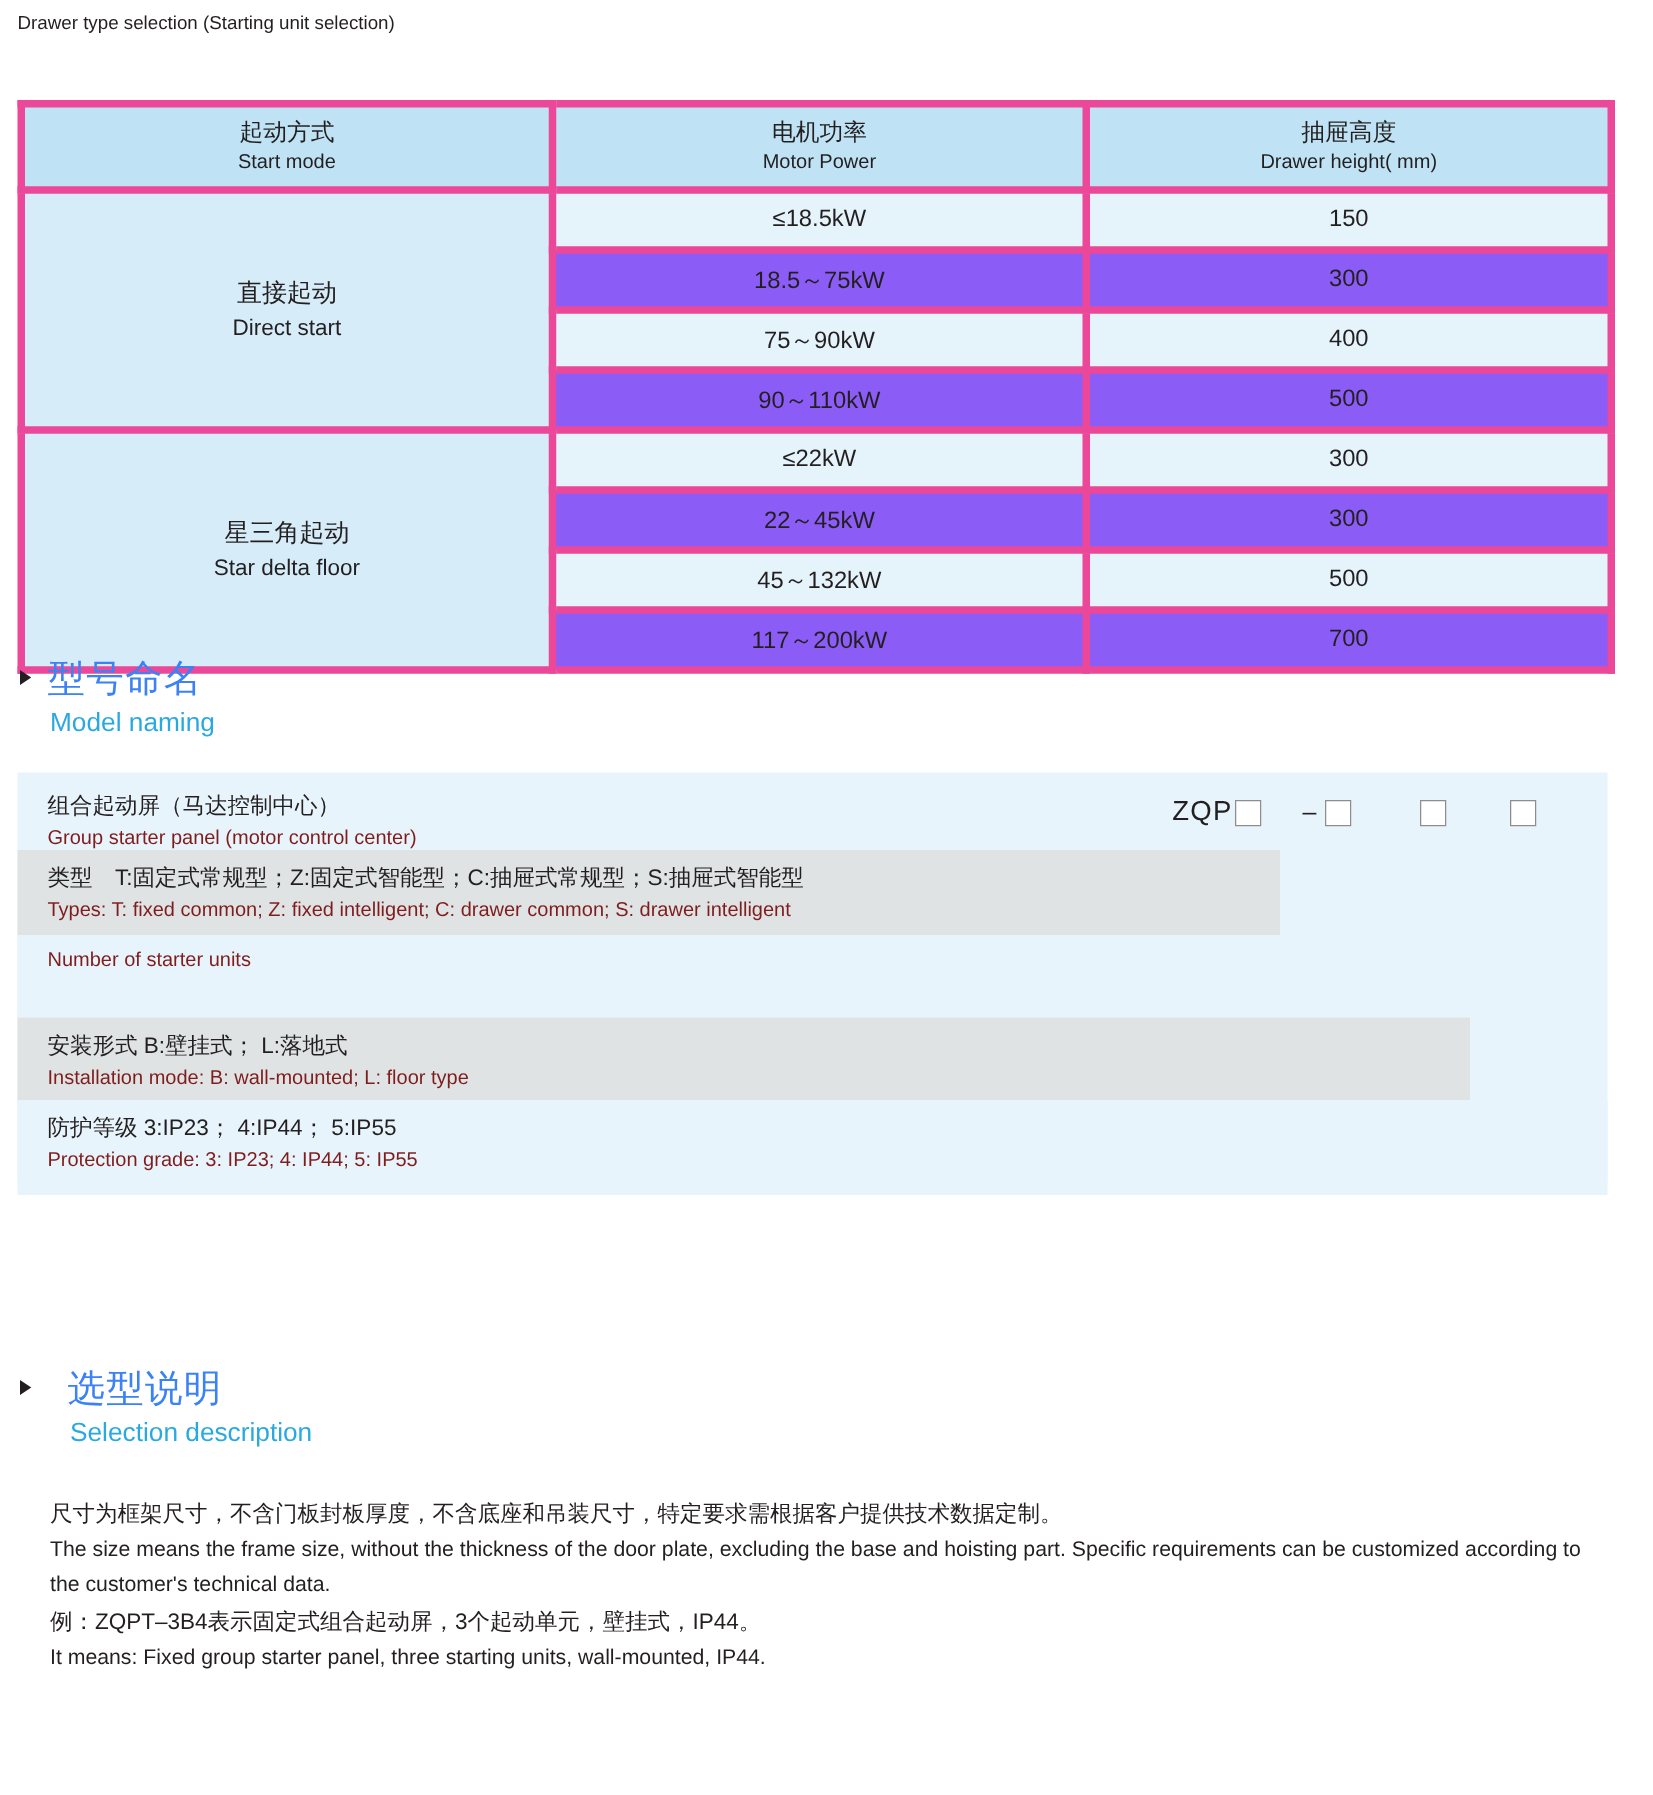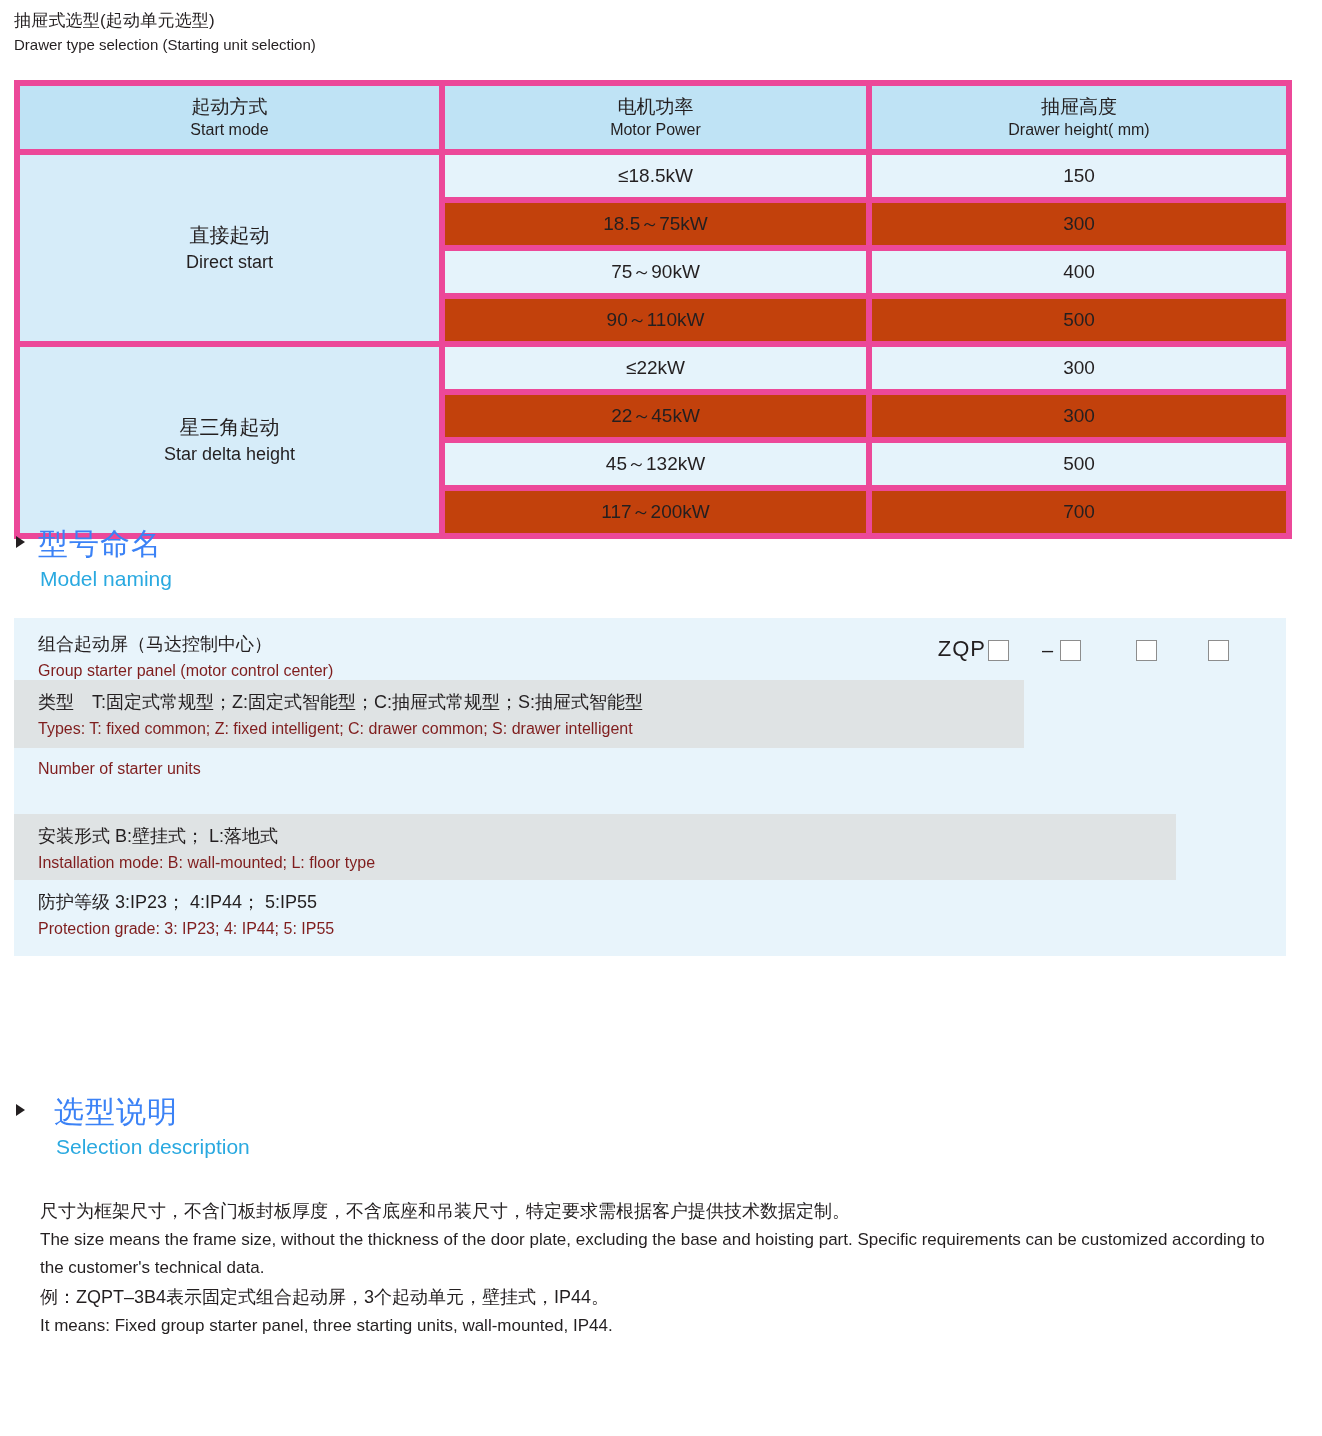--- a/index.html
+++ b/index.html
@@ -73,21 +73,21 @@
   .spec-table .mode-cell .en {
     font-size: 18px;
     line-height: 26px;
   }
   .spec-table .val {
     background: #e5f3fb;
     height: 40px;
     font-size: 19px;
   }
   .spec-table .val.alt {
-    background: #c2410c;
+    background: #8b5cf6;
   }
 
   
   .section-head {
     position: absolute;
     left: 14px;
   }
   .section-head .arrow {
     position: absolute;
     left: 2px;
@@ -219,21 +219,20 @@
   }
   .desc .en {
     font-size: 17px;
     line-height: 28px;
   }
 </style>
 </head>
 <body>
 
 <div class="caption">
-  <div class="cn">抽屉式选型(起动单元选型)</div>
   <div class="en">Drawer type selection (Starting unit selection)</div>
 </div>
 
 <table class="spec-table">
   <colgroup>
     <col style="width:425px">
     <col style="width:427px">
     <col style="width:420px">
   </colgroup>
   <tbody>
@@ -269,21 +268,21 @@
       <td class="val">400</td>
     </tr>
     <tr>
       <td class="val alt">90～110kW</td>
       <td class="val alt">500</td>
     </tr>
 
     <tr>
       <td class="mode-cell" rowspan="4">
         <div class="cn">星三角起动</div>
-        <div class="en">Star delta height</div>
+        <div class="en">Star delta floor</div>
       </td>
       <td class="val">≤22kW</td>
       <td class="val">300</td>
     </tr>
     <tr>
       <td class="val alt">22～45kW</td>
       <td class="val alt">300</td>
     </tr>
     <tr>
       <td class="val">45～132kW</td>

